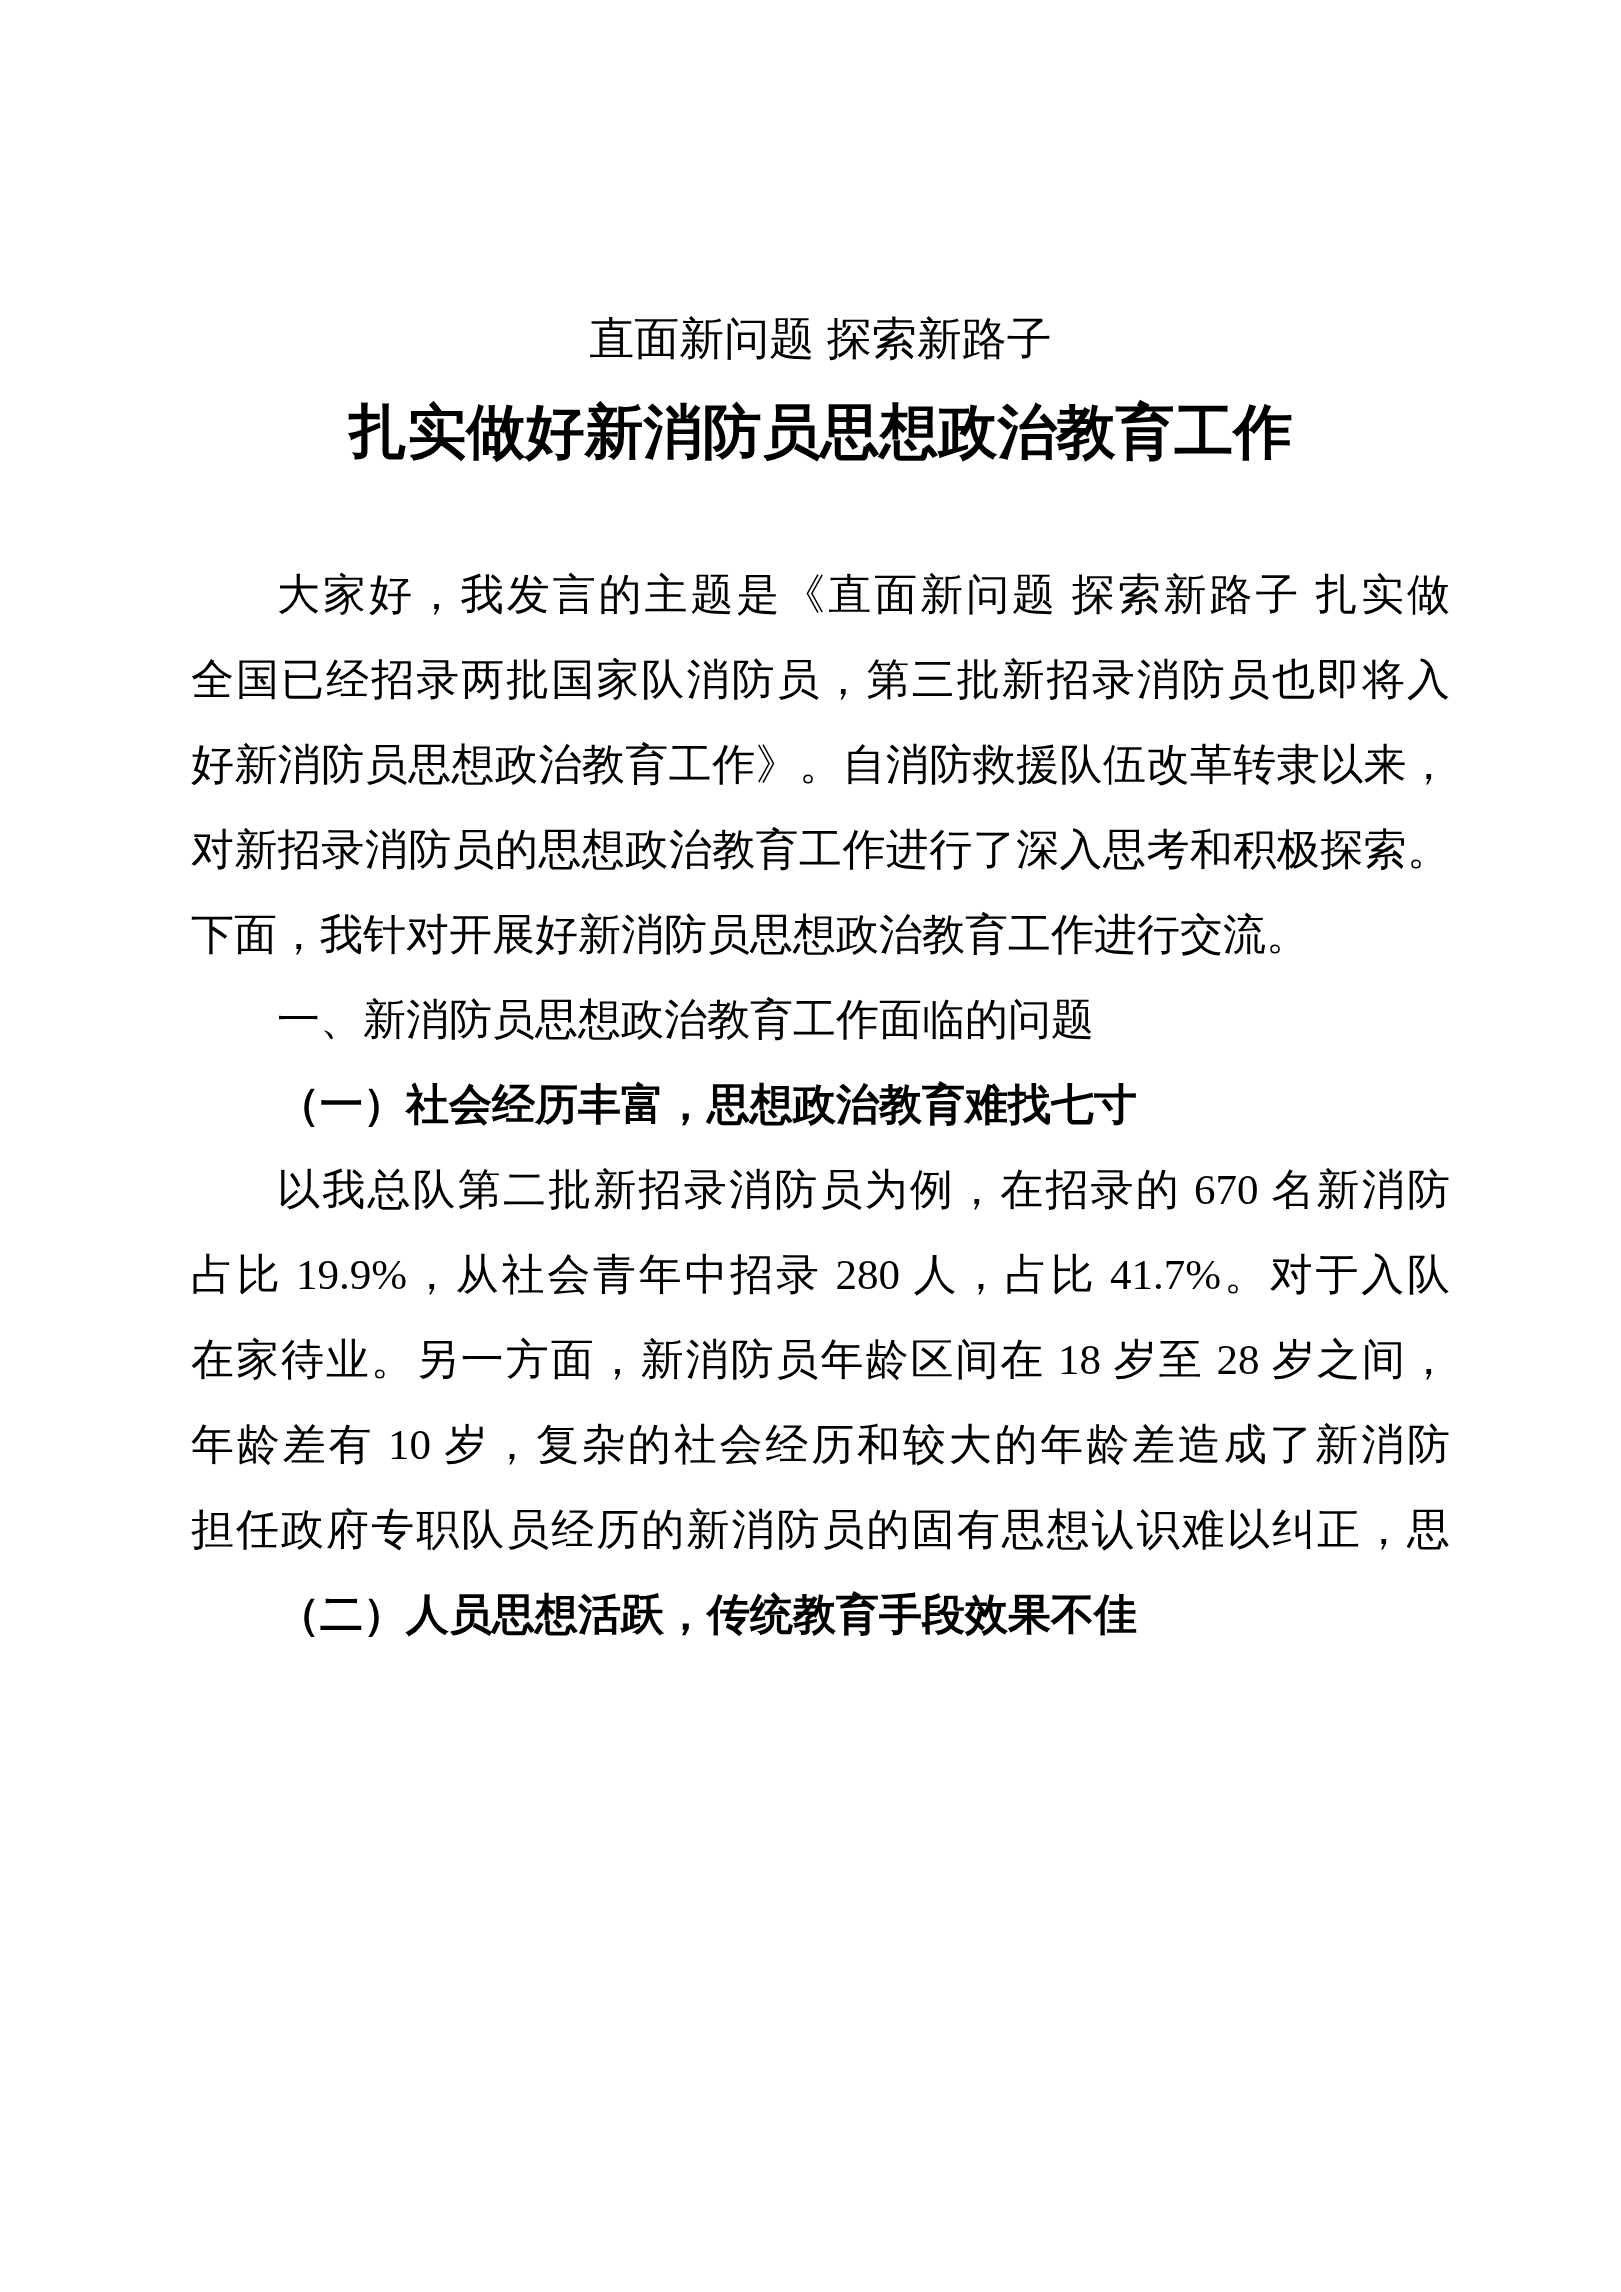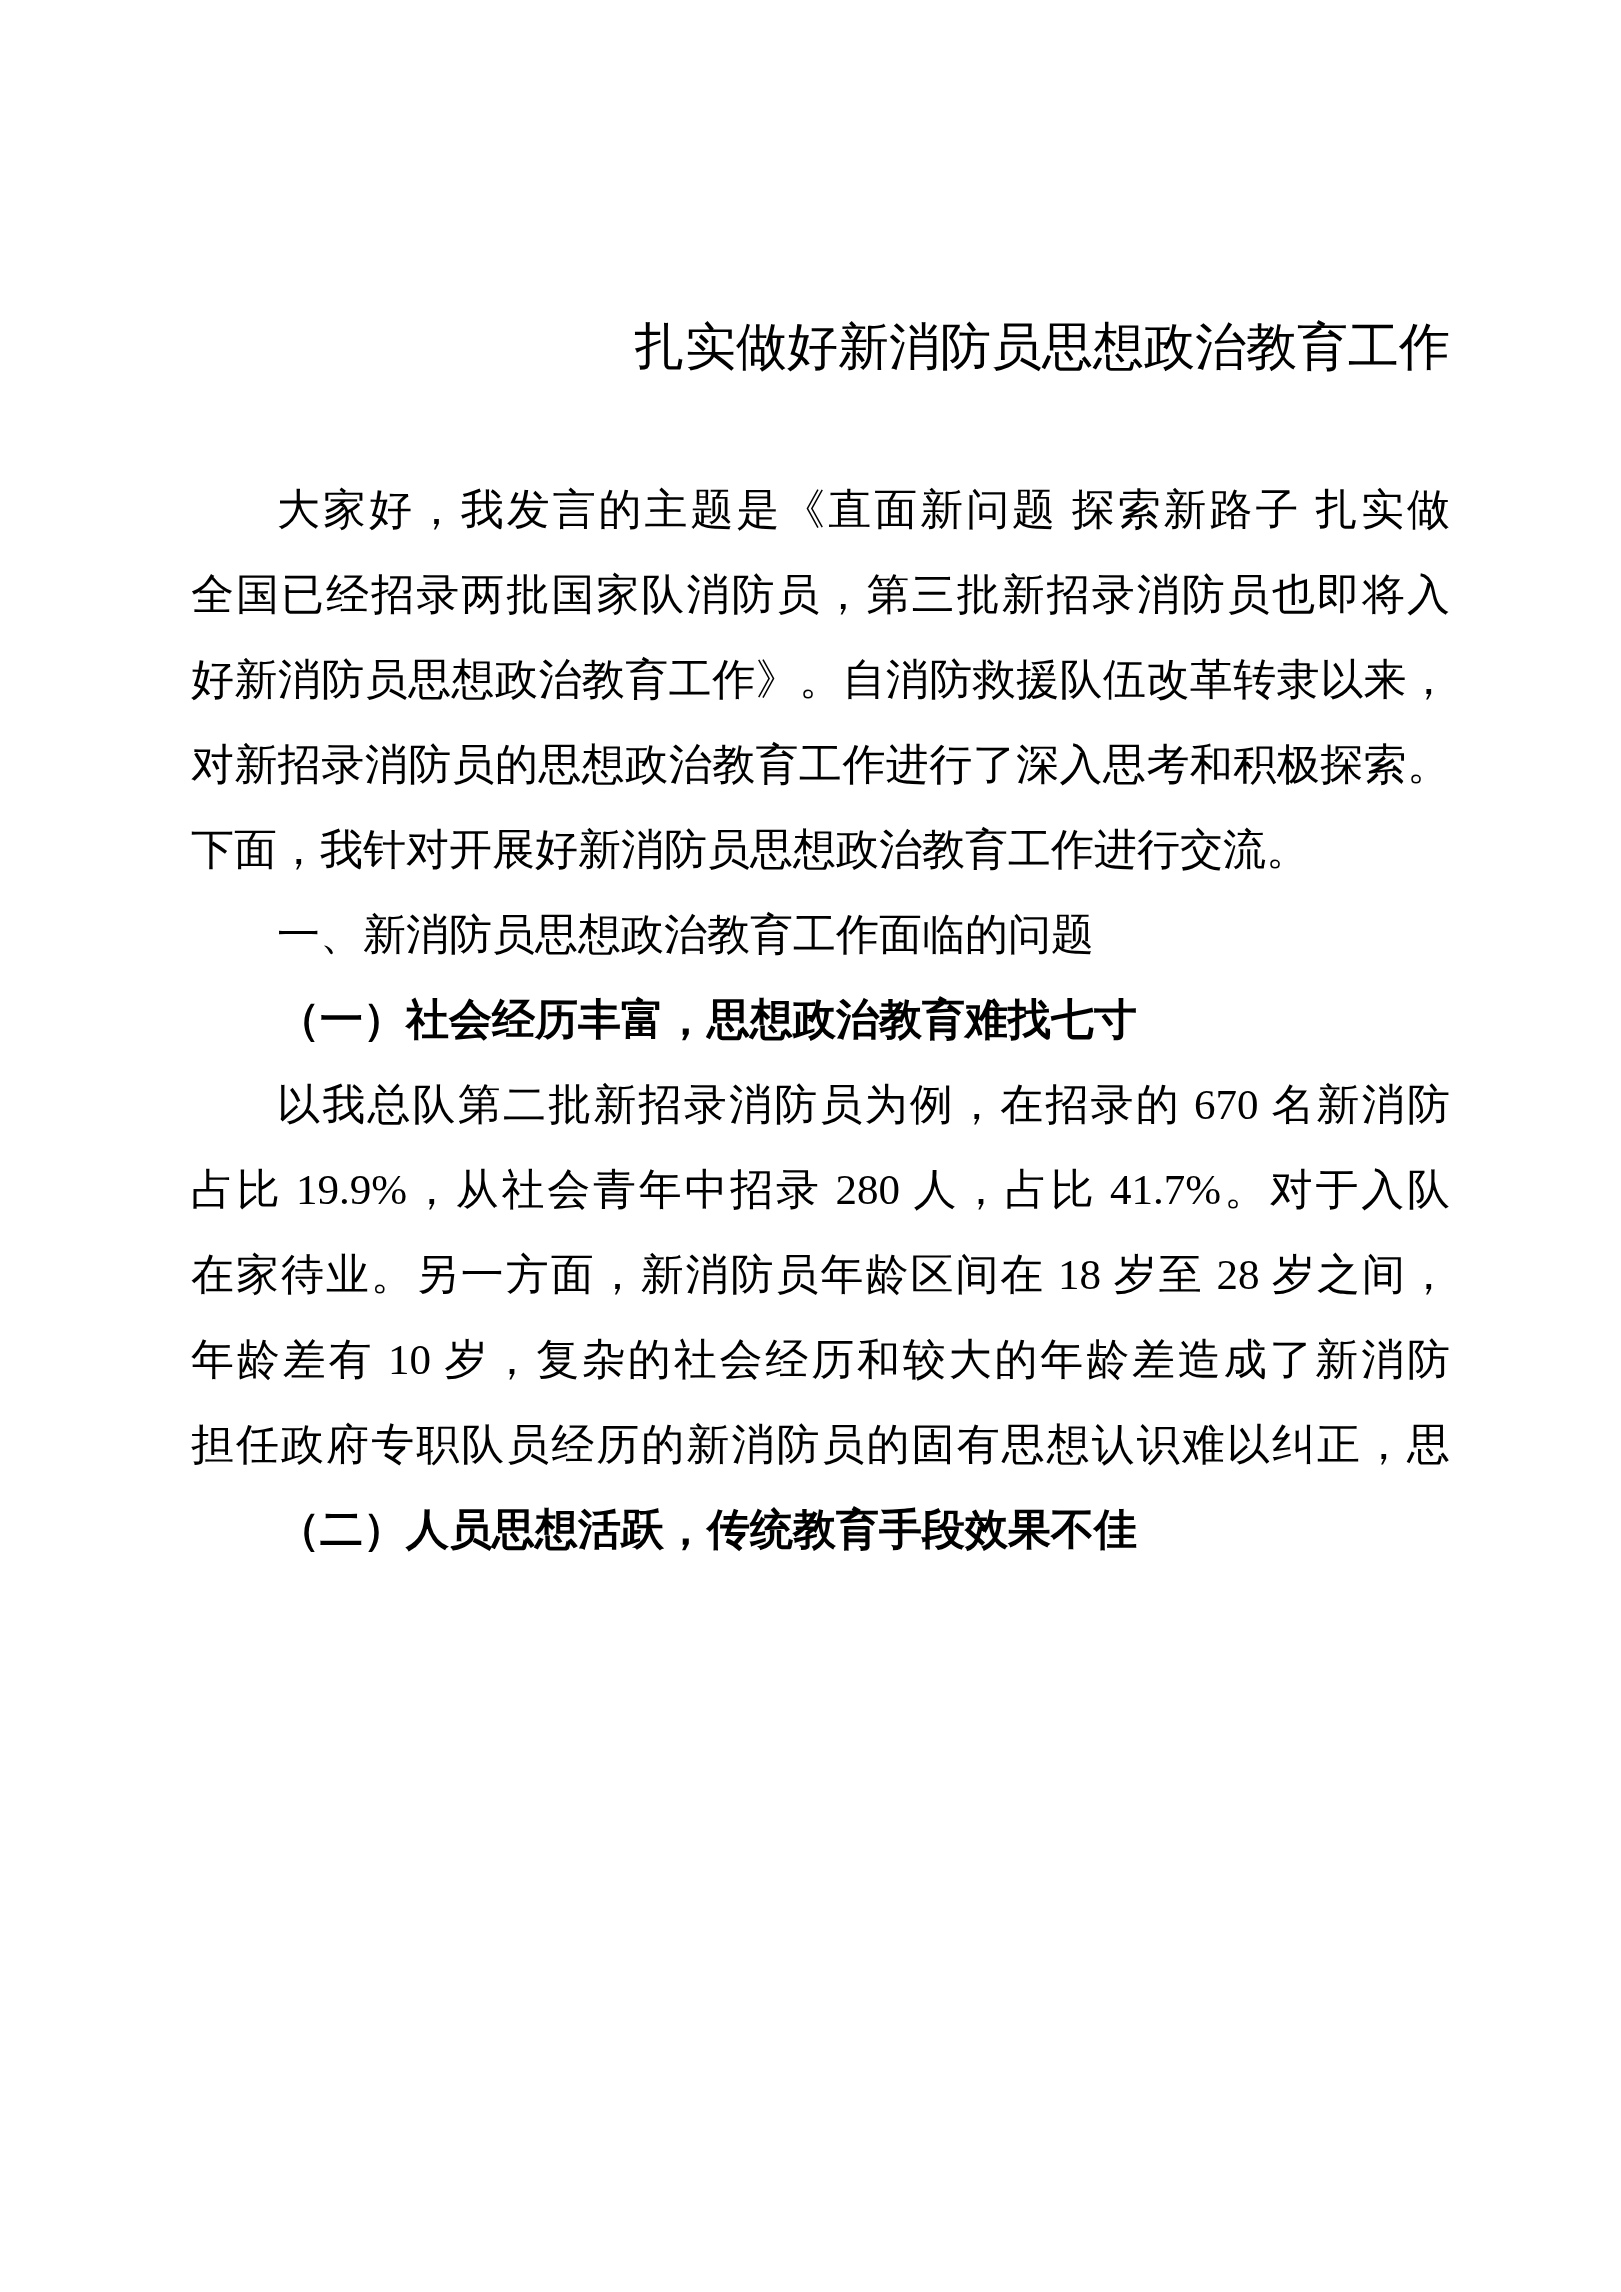--- a/index.html
+++ b/index.html
@@ -23,24 +23,25 @@
   }
   .title1 {
     font-family: "Liberation Sans", sans-serif;
     font-size: 45px;
     line-height: 85px;
     text-align: center;
     white-space: pre;
   }
   .title2 {
     font-family: "Liberation Sans", sans-serif;
-    font-size: 51px;
+    font-size: 59px;
     line-height: 102px;
-    text-align: right;
+    text-align: center;
     white-space: pre;
+    font-weight: bold;
   }
   .gap {
     height: 69px;
   }
   .line {
     font-family: "Liberation Serif", serif;
     font-size: 43px;
     line-height: 85px;
   }
   .ind {
@@ -54,20 +55,21 @@
     font-family: "Liberation Sans", sans-serif;
     font-weight: bold;
   }
 </style>
 </head>
 <body>
 
 <div class="page">
   <div class="doc">
 
+    <div class="title1">直面新问题 探索新路子</div>
     <div class="title2">扎实做好新消防员思想政治教育工作</div>
 
     <div class="gap"></div>
 
     <div class="line ind j">大家好，我发言的主题是《直面新问题 探索新路子 扎实做</div>
     <div class="line j">全国已经招录两批国家队消防员，第三批新招录消防员也即将入</div>
     <div class="line j">好新消防员思想政治教育工作》。自消防救援队伍改革转隶以来，</div>
     <div class="line j">对新招录消防员的思想政治教育工作进行了深入思考和积极探索。</div>
     <div class="line">下面，我针对开展好新消防员思想政治教育工作进行交流。</div>
 

